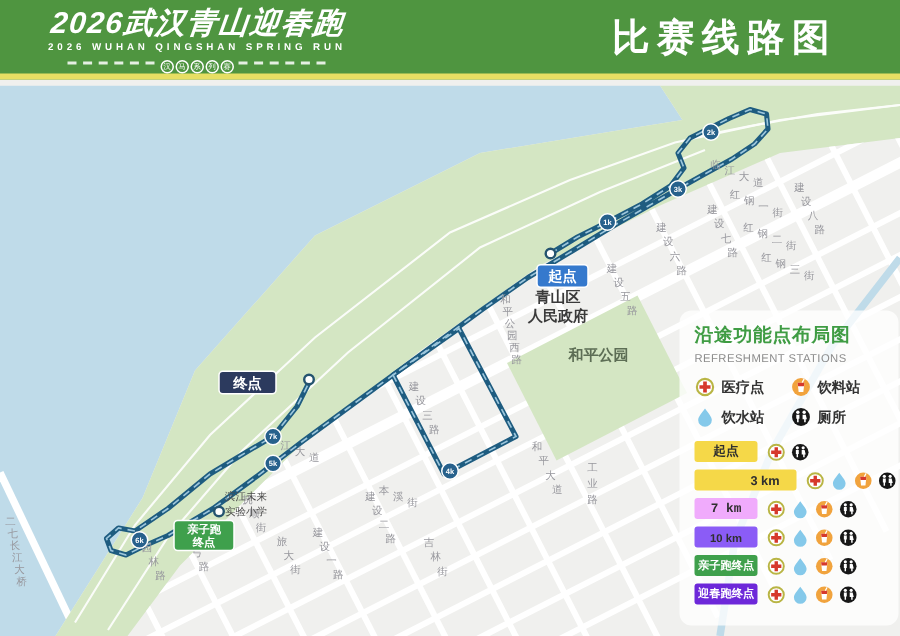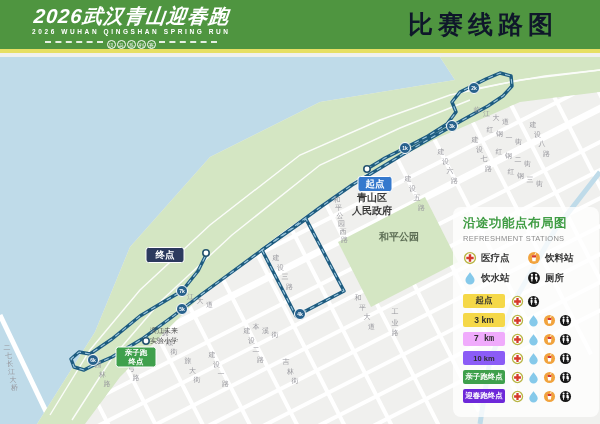--- a/index.html
+++ b/index.html
@@ -9,21 +9,21 @@
   .header{position:absolute;left:0;top:0;width:600px;height:53px;background:#4f9540;
           border-bottom:4px solid #e7df63;display:flex;align-items:center;box-sizing:border-box;}
   .logo{display:flex;flex-direction:column;align-items:center;margin-left:32px;color:#fff;}
   .logo-cn{font-size:20px;font-weight:bold;font-style:italic;letter-spacing:1px;
            transform:skewX(-6deg);line-height:22px;margin-top:2px;white-space:nowrap;}
   .logo-en{font-size:6.5px;font-weight:bold;letter-spacing:2.6px;margin-top:1px;white-space:nowrap;}
   .logo-series{display:flex;align-items:center;gap:3px;margin-top:2px;height:10px;}
   .dash{width:58px;border-top:2px dashed rgba(255,255,255,.85);}
   .circ{display:inline-block;width:9px;height:9px;border:1px solid #fff;border-radius:50%;
         font-size:5px;line-height:9px;text-align:center;color:#fff;box-sizing:border-box;margin:0 .5px;}
-  .page-title{margin-left:auto;margin-right:42px;color:#0f172a;font-size:25px;font-weight:bold;
+  .page-title{margin-left:auto;margin-right:42px;color:#ffffff;font-size:25px;font-weight:bold;
               letter-spacing:5px;white-space:nowrap;text-align:center;}
   
   #map-svg{position:absolute;left:0;top:57px;}
   .street-ch{fill:#97979d;font-size:7px;}
   .marker-txt{fill:#fff;font-size:5px;font-weight:bold;text-anchor:middle;}
   .badge-txt{fill:#fff;font-weight:bold;text-anchor:middle;}
   
   .legend{position:absolute;left:453px;top:207px;width:146px;box-sizing:border-box;
           background:rgba(255,255,255,.78);border-radius:8px;padding:8px 8px 9px 10px;}
   .legend-title{color:#3f9c43;font-size:12.5px;font-weight:bold;letter-spacing:.5px;white-space:nowrap;}
@@ -374,21 +374,21 @@
             <svg class="ico" width="13" height="13" viewBox="-8 -8 16 16">
               <circle r="6.8" fill="#171717"></circle>
               <circle cx="-2.4" cy="-3.6" r="1.3" fill="#fff"></circle>
               <circle cx="2.4" cy="-3.6" r="1.3" fill="#fff"></circle>
               <path d="M-3.6,-1.8 h2.4 v3.2 h-0.6 v2.6 h-1.2 v-2.6 h-0.6 z" fill="#fff"></path>
               <path d="M1.2,-1.8 h2.4 l0.9,3.6 h-0.9 v2.2 h-1.2 v-2.2 h-1.2 z" fill="#fff"></path>
             </svg>
           </span>
         </div>
         <div class="lrow">
-          <span class="lbadge" style="background:#f5d848;color:#2f2f2f;">3 km</span>
+          <span class="lbadge" style="background:#f5d848;color:#2f2f2f;padding-left:26px;">3 km</span>
           <span class="licons">
             <svg class="ico" width="13" height="13" viewBox="-8 -8 16 16">
               <circle r="6.2" fill="#fff" stroke="#b9b544" stroke-width="1.6"></circle>
               <path d="M-1.4,-4.2 h2.8 v2.8 h2.8 v2.8 h-2.8 v2.8 h-2.8 v-2.8 h-2.8 v-2.8 h2.8 z" fill="#d6392c"></path>
             </svg>
             <svg class="ico" width="13" height="13" viewBox="-8 -8 16 16">
               <path d="M0,-6.5 C2.5,-3 5.2,-0.2 5.2,2.2 A5.2,5.2 0 1,1 -5.2,2.2 C-5.2,-0.2 -2.5,-3 0,-6.5 Z" fill="#85c9ea"></path>
             </svg>
             <svg class="ico" width="13" height="13" viewBox="-8 -8 16 16">
               <circle r="6.8" fill="#f1a33d"></circle>

